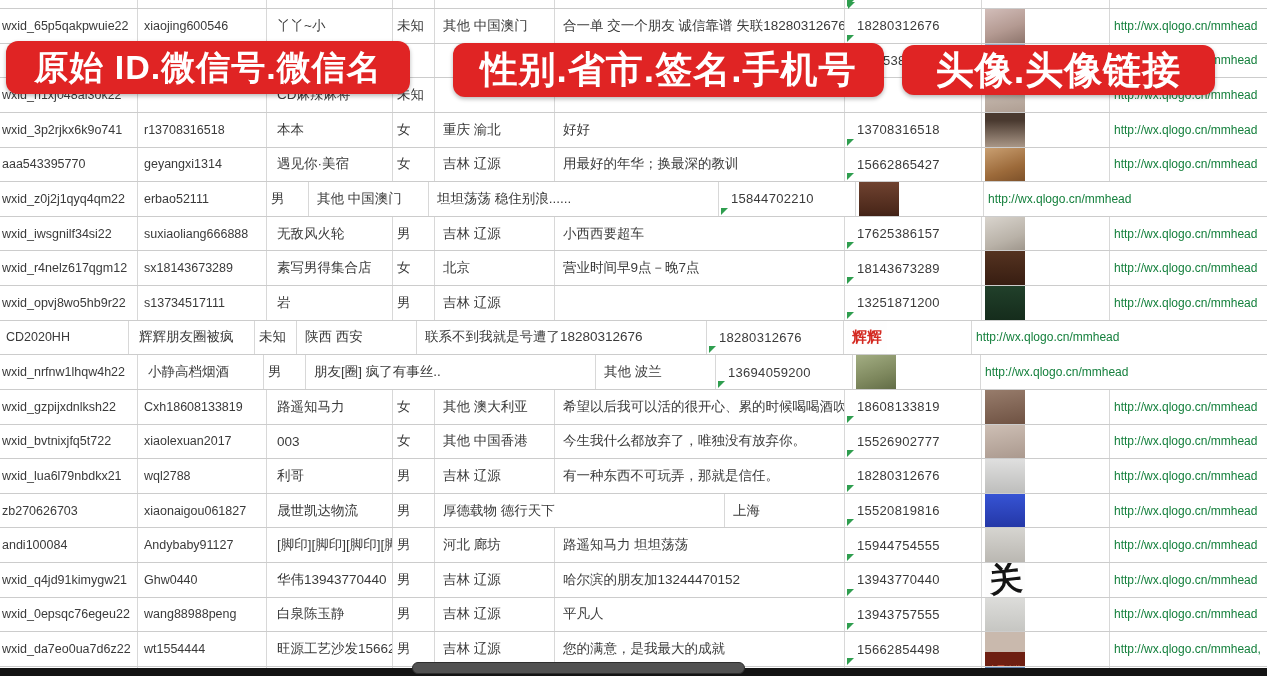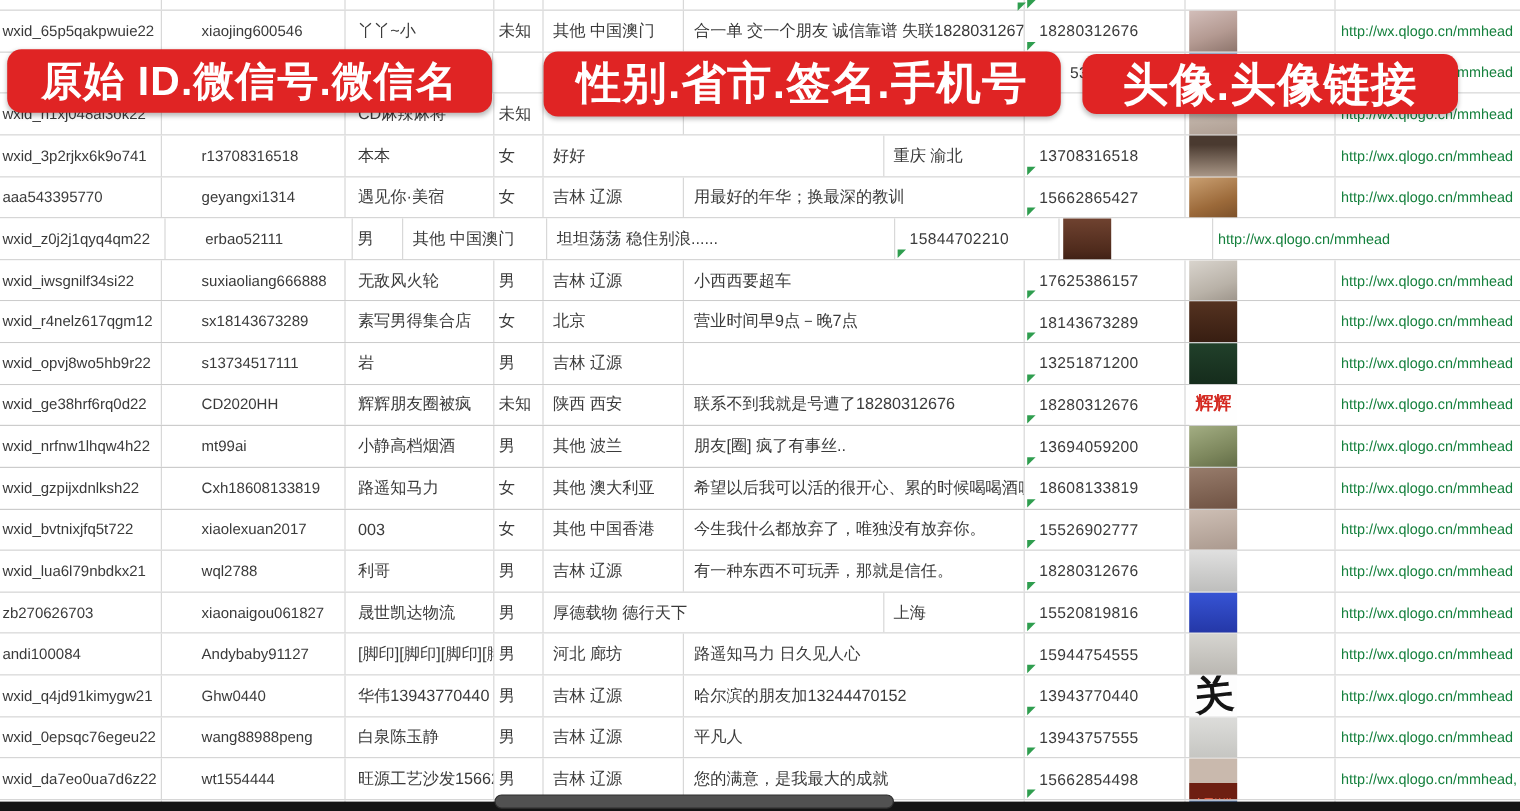--- a/index.html
+++ b/index.html
@@ -14,21 +14,21 @@
   .row{display:flex;height:34.63px;border-bottom:1px solid #cccccc;box-sizing:border-box;background:#fff;}
   .row.partial-top{height:9px;}
   .row.partial-bottom{height:10px;border-bottom:none;}
 
   .cell{
     position:relative;box-sizing:border-box;border-right:1px solid #d8d8d8;
     overflow:hidden;white-space:nowrap;display:flex;align-items:center;
     color:#3a3a3a;
   }
   .c-id{width:138px;padding-left:2px;font-size:12.5px;}
-  .c-wechat_id{width:129px;padding-left:6px;font-size:12.5px;margin-left:27px;}
+  .c-wechat_id{width:129px;padding-left:6px;font-size:12.5px;}
   .c-name{width:126px;padding-left:10px;font-size:13.5px;}
   .c-gender{width:42px;padding-left:4px;font-size:13.5px;}
   .c-region{width:120px;padding-left:8px;font-size:13.5px;text-align:right;}
   .c-signature{width:290px;padding-left:8px;font-size:13.5px;}
   .c-phone{width:137px;padding-left:12px;font-size:13px;letter-spacing:.3px;}
   .c-phone.phone-partial{padding-left:38px;}
   .c-avatar{width:128px;}
   .c-url{width:157px;padding-left:4px;font-size:12px;border-right:none;color:#15803d;}
 
   
@@ -140,22 +140,22 @@
         <div class="cell c-avatar">
           <div class="avatar av3" title="woman-portrait-photo"></div>
         </div>
         <div class="cell c-url">http://wx.qlogo.cn/mmhead</div>
       </div>
       <div class="row">
         <div class="cell c-id">wxid_3p2rjkx6k9o741</div>
         <div class="cell c-wechat_id">r13708316518</div>
         <div class="cell c-name">本本</div>
         <div class="cell c-gender">女</div>
+        <div class="cell c-region">重庆 渝北</div>
         <div class="cell c-signature">好好</div>
-        <div class="cell c-region">重庆 渝北</div>
         <div class="cell c-phone">13708316518<i class="gmark"></i></div>
         <div class="cell c-avatar">
           <div class="avatar av4" title="woman-long-hair-photo"></div>
         </div>
         <div class="cell c-url">http://wx.qlogo.cn/mmhead</div>
       </div>
       <div class="row">
         <div class="cell c-id">aaa543395770</div>
         <div class="cell c-wechat_id">geyangxi1314</div>
         <div class="cell c-name">遇见你·美宿</div>
@@ -213,41 +213,39 @@
         <div class="cell c-gender">男</div>
         <div class="cell c-region">吉林 辽源</div>
         <div class="cell c-signature"></div>
         <div class="cell c-phone">13251871200<i class="gmark"></i></div>
         <div class="cell c-avatar">
           <div class="avatar av9" title="green-sign-photo"></div>
         </div>
         <div class="cell c-url">http://wx.qlogo.cn/mmhead</div>
       </div>
       <div class="row">
-        <div class="cell c-id">wxid_ge38hrf6rq0d22</div>
         <div class="cell c-wechat_id">CD2020HH</div>
         <div class="cell c-name">辉辉朋友圈被疯</div>
         <div class="cell c-gender">未知</div>
         <div class="cell c-region">陕西 西安</div>
         <div class="cell c-signature">联系不到我就是号遭了18280312676</div>
         <div class="cell c-phone">18280312676<i class="gmark"></i></div>
         <div class="cell c-avatar">
           <div class="avatar av10" title="red-text-logo">
             <span class="avtext">辉辉</span>
           </div>
         </div>
         <div class="cell c-url">http://wx.qlogo.cn/mmhead</div>
       </div>
       <div class="row">
         <div class="cell c-id">wxid_nrfnw1lhqw4h22</div>
-        <div class="cell c-wechat_id">mt99ai</div>
         <div class="cell c-name">小静高档烟酒</div>
         <div class="cell c-gender">男</div>
+        <div class="cell c-signature">朋友[圈] 疯了有事丝..</div>
         <div class="cell c-region">其他 波兰</div>
-        <div class="cell c-signature">朋友[圈] 疯了有事丝..</div>
         <div class="cell c-phone">13694059200<i class="gmark"></i></div>
         <div class="cell c-avatar">
           <div class="avatar av11" title="woman-sunglasses-outdoor-photo"></div>
         </div>
         <div class="cell c-url">http://wx.qlogo.cn/mmhead</div>
       </div>
       <div class="row">
         <div class="cell c-id">wxid_gzpijxdnlksh22</div>
         <div class="cell c-wechat_id">Cxh18608133819</div>
         <div class="cell c-name">路遥知马力</div>
@@ -298,21 +296,21 @@
           <div class="avatar av15" title="blue-qr-code-image"></div>
         </div>
         <div class="cell c-url">http://wx.qlogo.cn/mmhead</div>
       </div>
       <div class="row">
         <div class="cell c-id">andi100084</div>
         <div class="cell c-wechat_id">Andybaby91127</div>
         <div class="cell c-name">[脚印][脚印][脚印][脚</div>
         <div class="cell c-gender">男</div>
         <div class="cell c-region">河北 廊坊</div>
-        <div class="cell c-signature">路遥知马力 日久见人心</div>
+        <div class="cell c-signature">路遥知马力 坦坦荡荡</div>
         <div class="cell c-phone">15944754555<i class="gmark"></i></div>
         <div class="cell c-avatar">
           <div class="avatar av16" title="street-scene-photo"></div>
         </div>
         <div class="cell c-url">http://wx.qlogo.cn/mmhead</div>
       </div>
       <div class="row">
         <div class="cell c-id">wxid_q4jd91kimygw21</div>
         <div class="cell c-wechat_id">Ghw0440</div>
         <div class="cell c-name">华伟13943770440</div>

